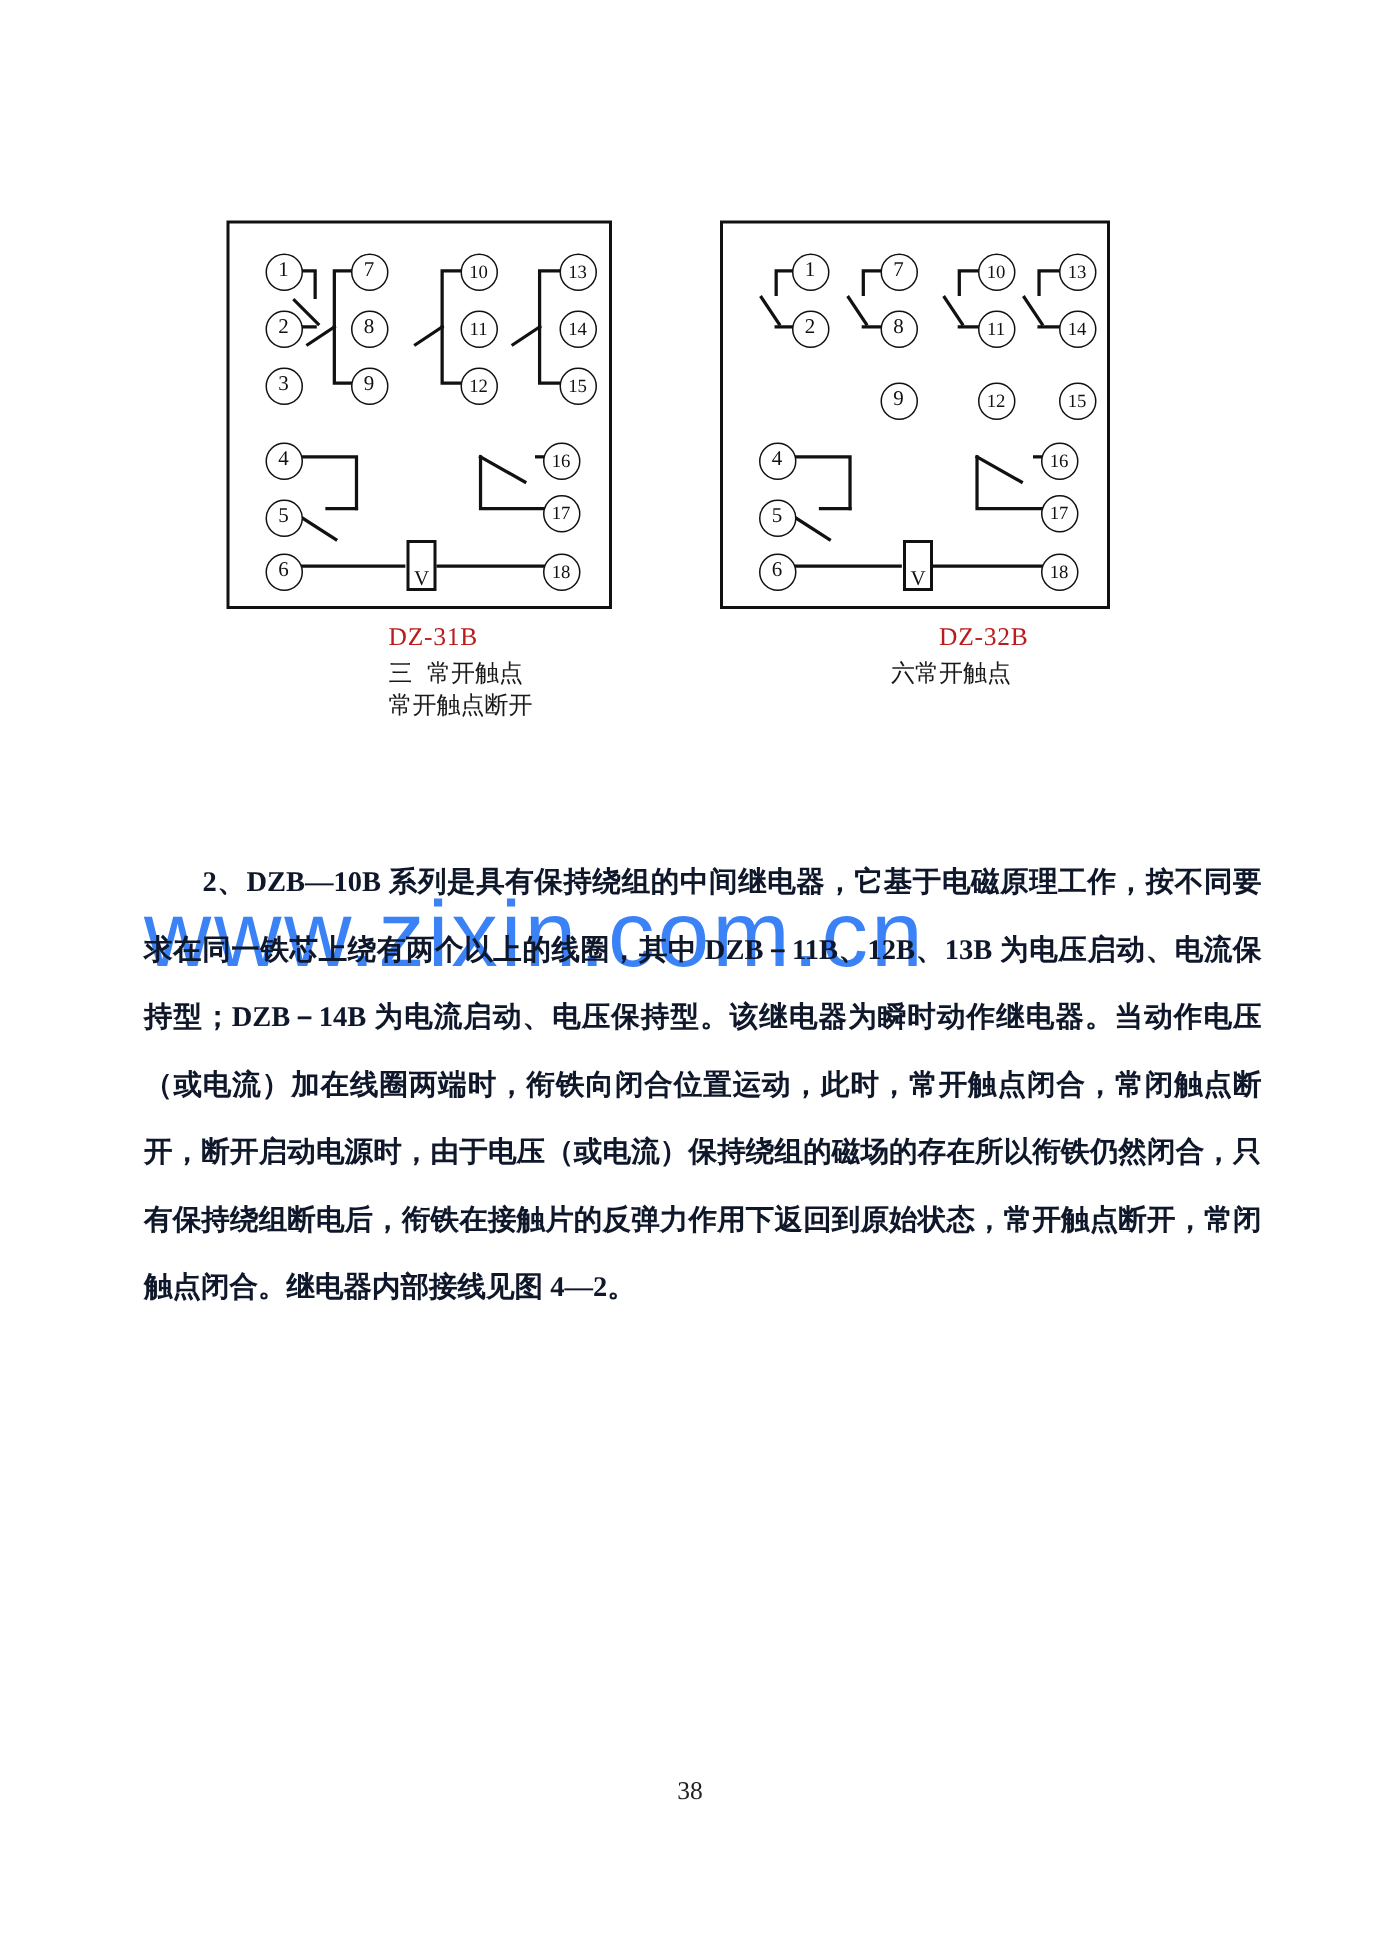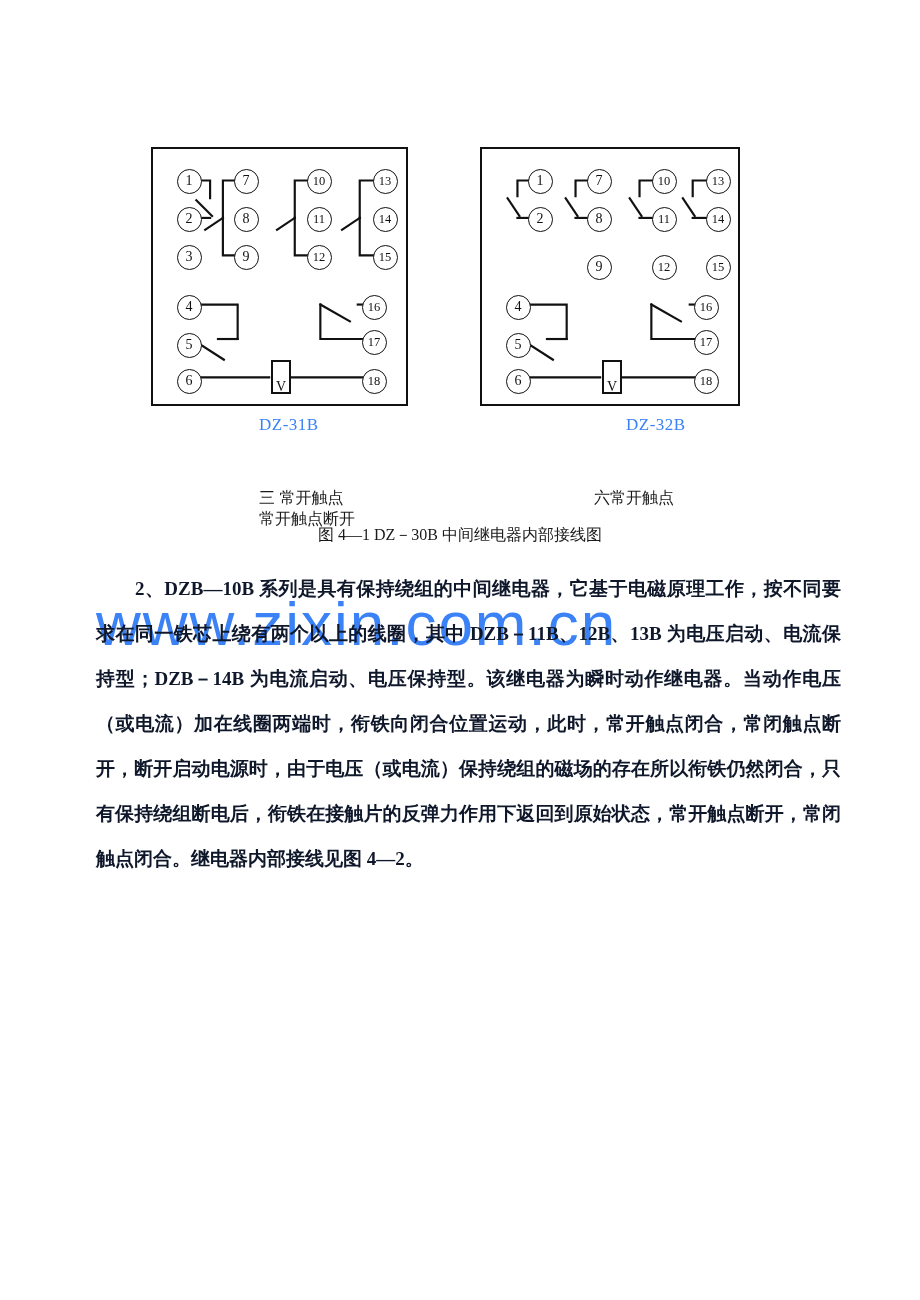--- a/index.html
+++ b/index.html
@@ -92,31 +92,30 @@
     line-height:14px;
     color:#111;
   }
 
   
   .model-cap{
     position:absolute;
     font-family:"Liberation Serif","DejaVu Serif",serif;
     font-size:17px;
     letter-spacing:.5px;
-    color:#3b82f6;
+    color:#b91c1c;
     white-space:nowrap;
   }
   .cn-cap{
     position:absolute;
-    font-family:Liberation Sans, sans-serif;
+    font-family:Liberation Mono, monospace;
     font-size:16px;
     line-height:20px;
     color:#1a1a1a;
     white-space:nowrap;
-    margin-top:48px;
   }
 
   .fig-caption{
     position:absolute;
     left:0;top:525px;width:920px;
     text-align:center;
     font-family:"Liberation Serif","DejaVu Serif",serif;
     font-size:16px;
     color:#1a1a1a;
   }
@@ -283,21 +282,21 @@
       </div>
     </div>
 
     <div class="model-cap" style="left:259px;top:415px;">DZ-31B</div>
     <div class="cn-cap" style="left:259px;top:440px;">三 常开触点</div>
     <div class="cn-cap" style="left:259px;top:461px;">常开触点断开</div>
 
     <div class="model-cap" style="left:626px;top:415px;">DZ-32B</div>
     <div class="cn-cap" style="left:594px;top:440px;">六常开触点</div>
 
-    <div class="fig-caption">图 4—1   DZ－30B 中间继电器内部接线图</div>
   </div>
 
   <div class="body-text">
     <p class="para indent">2、DZB—10B 系列是具有保持绕组的中间继电器，它基于电磁原理工作，按不同要求在同一铁芯上绕有两个以上的线圈，其中 DZB－11B、12B、13B 为电压启动、电流保持型；DZB－14B 为电流启动、电压保持型。该继电器为瞬时动作继电器。当动作电压（或电流）加在线圈两端时，衔铁向闭合位置运动，此时，常开触点闭合，常闭触点断开，断开启动电源时，由于电压（或电流）保持绕组的磁场的存在所以衔铁仍然闭合，只有保持绕组断电后，衔铁在接触片的反弹力作用下返回到原始状态，常开触点断开，常闭触点闭合。继电器内部接线见图 4—2。</p>
   </div>
 
+  <div class="page-number">38</div>
 
 </div>
 
 </body></html>

